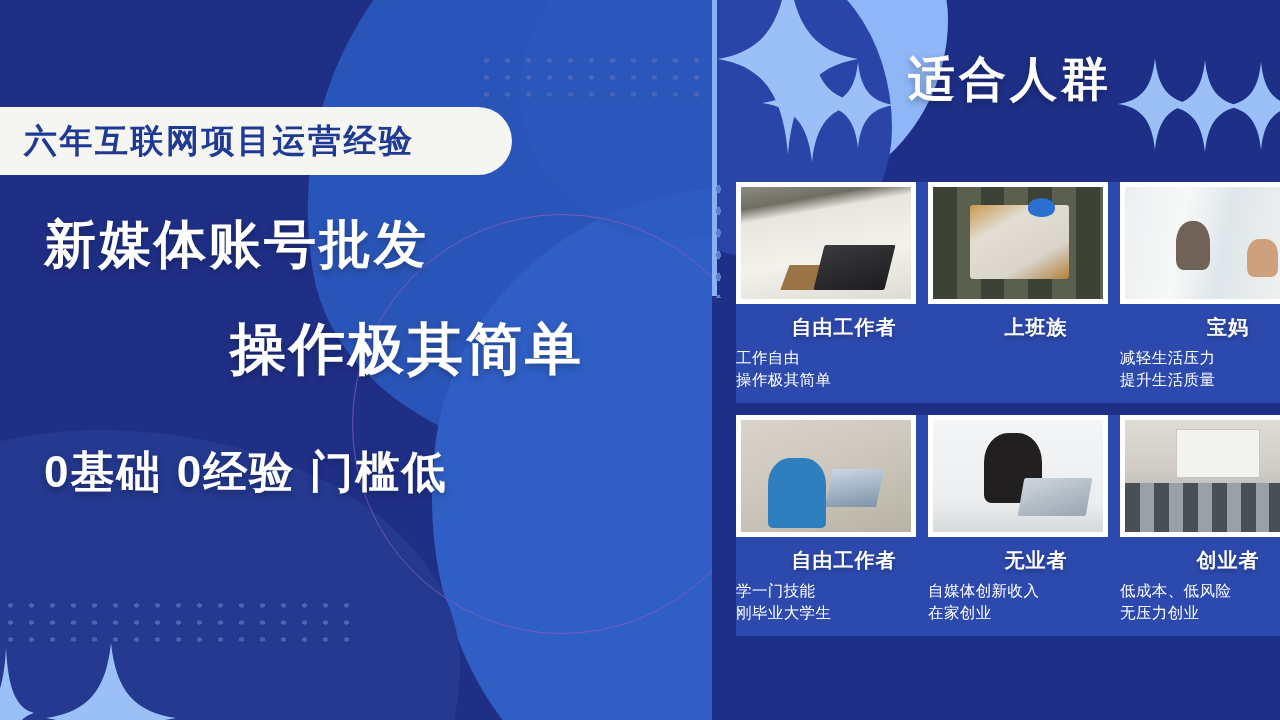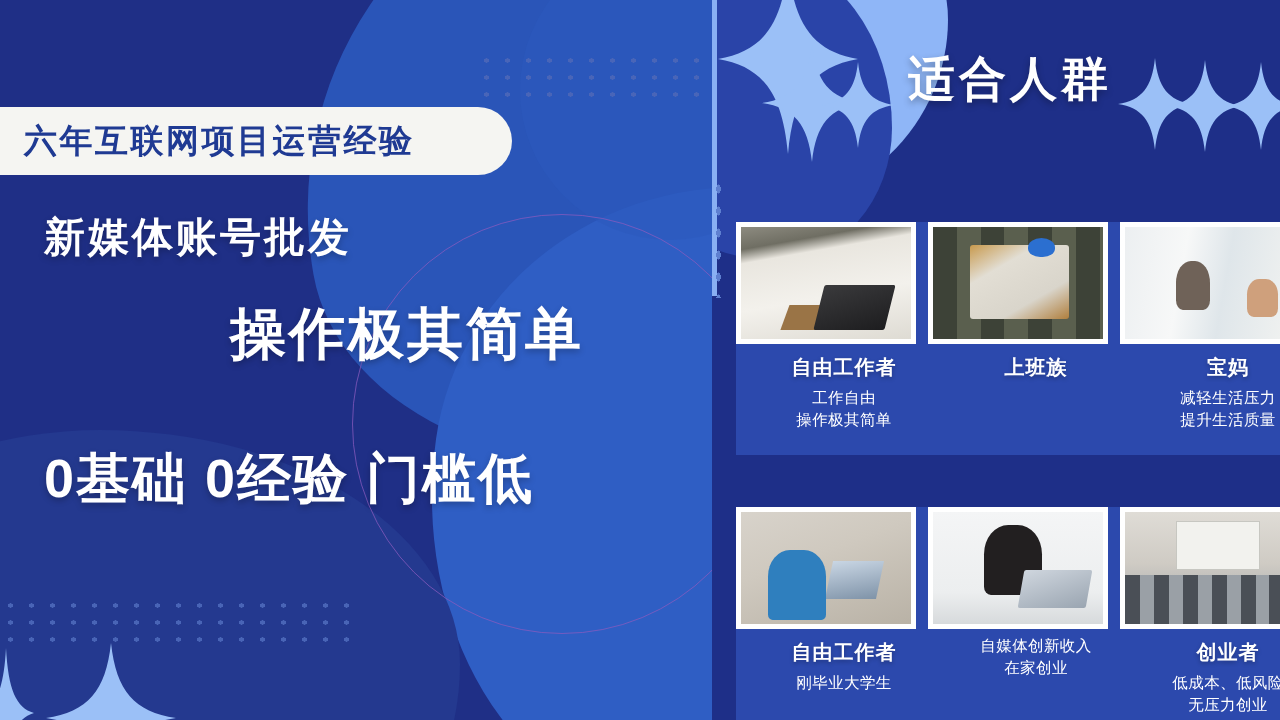--- a/index.html
+++ b/index.html
@@ -41,26 +41,26 @@
   .spark-bl2{ position:absolute; left:-22px; top:648px; width:56px; height:130px; }
 
   
   .badge{ position:absolute; left:-16px; top:107px; width:528px; height:68px;
           background:#f5f5f2; border-radius:0 40px 40px 0;
           display:flex; align-items:center; }
   .badge span{ margin-left:40px; font-size:33px; font-weight:700; color:#1f3a93;
                letter-spacing:2.5px; }
 
   .headline{ position:absolute; left:0; top:210px; width:700px; color:#ffffff; }
-  .hl1{ font-size:41px; font-weight:800; letter-spacing:3px; padding-left:44px;
+  .hl1{ font-size:52px; font-weight:800; letter-spacing:3px; padding-left:44px;
         text-shadow:0 3px 6px rgba(0,0,0,.25); }
   .hl2{ font-size:56px; font-weight:800; letter-spacing:3px; padding-left:230px;
         margin-top:32px; text-shadow:0 3px 6px rgba(0,0,0,.25); }
   .subline{ position:absolute; left:44px; top:443px; width:620px; color:#ffffff;
-            font-size:54px; font-weight:800; letter-spacing:2px;
+            font-size:44px; font-weight:800; letter-spacing:2px;
             text-shadow:0 3px 6px rgba(0,0,0,.25); }
 
   
   .right-panel{ position:absolute; left:712px; top:0; width:568px; height:720px;
                 background:#1e2f88; overflow:hidden; }
   .rp-blob{ position:absolute; left:-94px; top:-130px; width:330px; height:340px;
             background:#8fb6f7; border-radius:48% 52% 60% 40% / 52% 44% 56% 48%; }
   .rp-blob2{ position:absolute; left:-110px; top:-40px; width:290px; height:300px;
              background:#2a44a8; border-radius:56% 44% 40% 60% / 44% 56% 44% 56%; }
   .rail{ position:absolute; left:0px; top:-4px; width:5px; height:300px; background:#89b0f3; }
@@ -70,27 +70,27 @@
 
   .sparkle{ position:absolute; }
   .sparkle svg{ display:block; width:100%; height:100%; }
 
   .rp-title{ position:absolute; left:0; top:48px; width:596px; text-align:center;
              font-size:47px; font-weight:800; color:#ffffff; letter-spacing:4px;
              text-shadow:0 3px 7px rgba(0,0,0,.3); z-index:6; }
 
   .grid{ position:absolute; left:24px; top:182px; width:560px;
          display:grid; grid-template-columns:repeat(3,180px); gap:12px 12px; z-index:5; }
-  .card{ width:216px; background:#2c49ad; padding-bottom:24px;margin-top:40px; }
+  .card{ width:216px; background:#2c49ad; padding-bottom:12px; }
   .card-img{ width:180px; height:122px; background:#ffffff; padding:5px; }
   .photo{ width:100%; height:100%; position:relative; overflow:hidden; }
   .card-title{ text-align:center; color:#ffffff; font-size:20px; font-weight:800;
                letter-spacing:1px; margin-top:10px;
                text-shadow:0 2px 4px rgba(0,0,0,.28); }
-  .card-lines{ text-align:center; color:#ffffff; font-size:15.5px; line-height:1.42;
+  .card-lines{ color:#ffffff; font-size:15.5px; line-height:1.42;
                margin-top:6px; letter-spacing:.4px; }
 
   
   .ph-bed{ background:linear-gradient(170deg,#8d8b80 0%,#6f6e63 16%,#e9e6df 26%,#f3f1ec 60%,#dedbd3 100%); }
   .ph-bed:after{ content:""; position:absolute; left:46%; top:52%; width:42%; height:40%;
                  background:linear-gradient(160deg,#3a3a3c,#1d1d1f); transform:skewX(-14deg);
                  border-radius:2px; }
   .ph-bed:before{ content:""; position:absolute; left:26%; top:70%; width:30%; height:22%;
                   background:#9a7446; transform:skewX(-20deg); }
 
@@ -235,28 +235,30 @@
           <div>提升生活质量</div>
         </div>
       </div>
 
       <div class="card">
         <div class="card-img">
           <div class="photo ph-student"></div>
         </div>
         <div class="card-title">自由工作者</div>
         <div class="card-lines">
+          <div>学一门技能</div>
           <div>刚毕业大学生</div>
         </div>
       </div>
 
       <div class="card">
         <div class="card-img">
           <div class="photo ph-jobless"></div>
         </div>
+        <div class="card-title">无业者</div>
         <div class="card-lines">
           <div>自媒体创新收入</div>
           <div>在家创业</div>
         </div>
       </div>
 
       <div class="card">
         <div class="card-img">
           <div class="photo ph-meeting"></div>
         </div>

